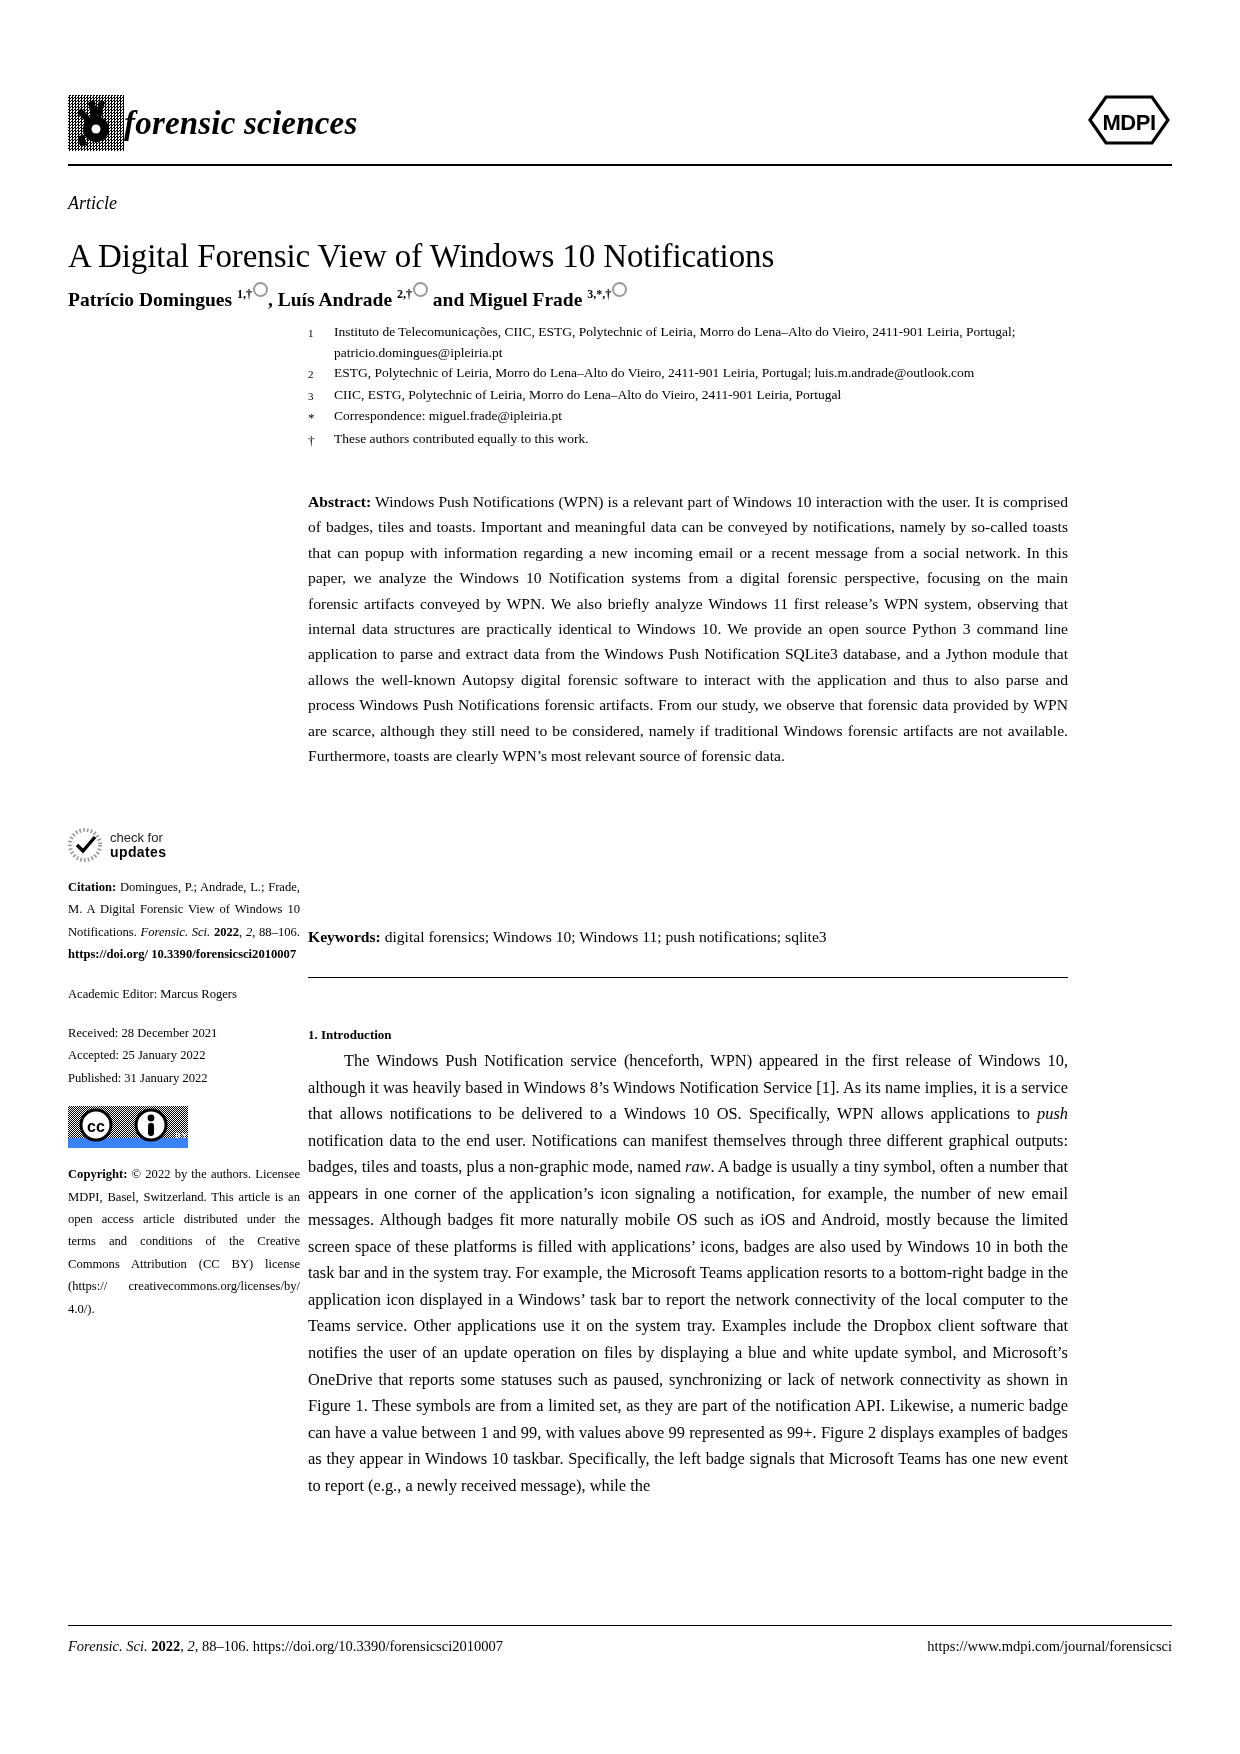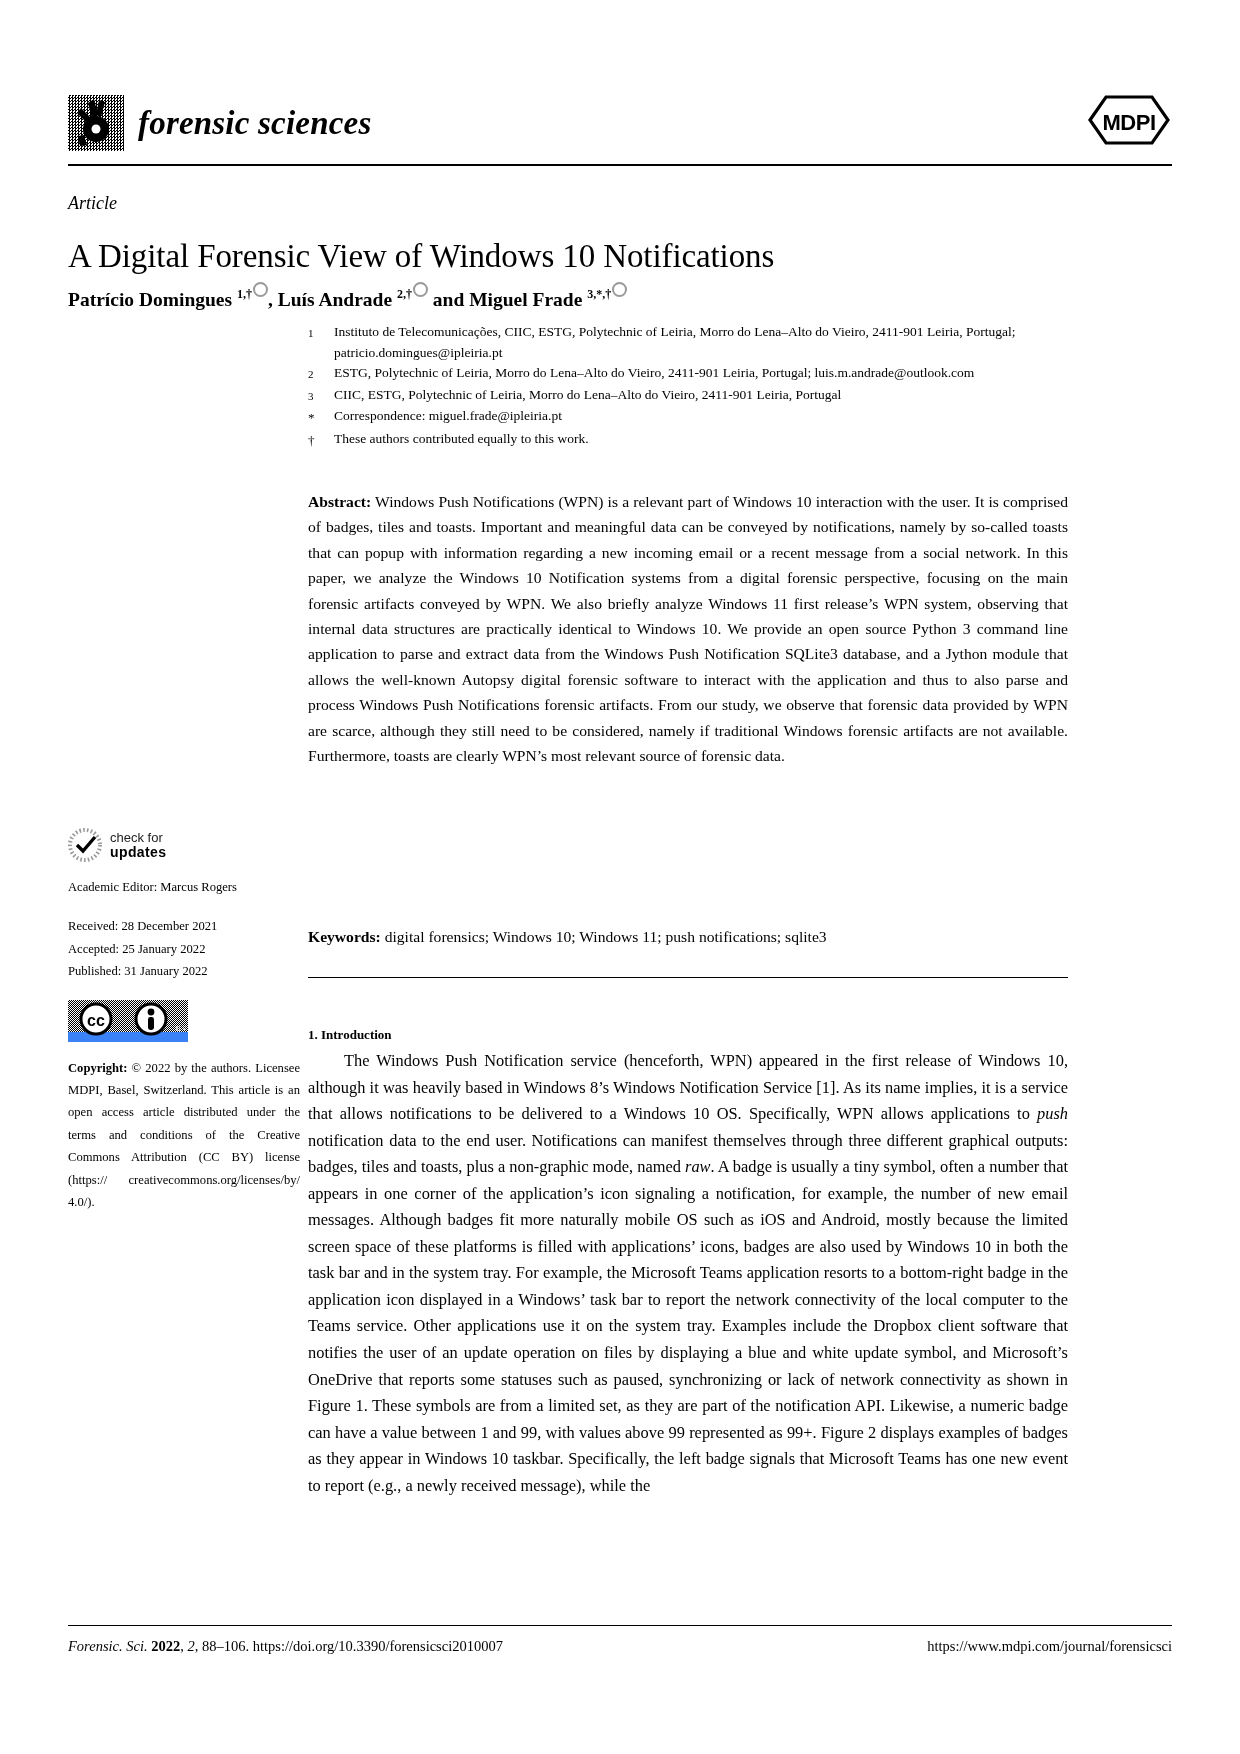--- a/index.html
+++ b/index.html
@@ -27,21 +27,20 @@
     position: absolute;
     left: 68px; top: 95px;
     width: 1104px;
     height: 70px;
   }
   .logo-wrap {
     position: absolute;
     left: 0; top: 0;
     display: flex;
     align-items: center;
-    gap: 14px;
   }
   .hand-logo {
     width: 56px; height: 56px;
     background:
       repeating-conic-gradient(#000 0% 25%, #fff 0% 50%) 0 0 / 3px 3px;
     position: relative;
     overflow: hidden;
   }
   .hand-logo svg { position: absolute; left: 0; top: 0; }
   .journal-name {
@@ -302,20 +301,21 @@
           <circle cx="17" cy="17" r="15" fill="none" stroke="#999" stroke-width="4" stroke-dasharray="1.6 2.2"></circle>
           <path d="M9 17 L15 23 L27 9" fill="none" stroke="#000" stroke-width="3.4"></path>
         </svg>
       </div>
       <div class="cu-text">
         <span class="l1">check for</span>
         <span class="l2">updates</span>
       </div>
     </div>
 
+    <div class="sb-block"><b>Citation:</b> Domingues, P.; Andrade, L.; Frade, M. A Digital Forensic View of Windows 10 Notifications. <i>Forensic. Sci.</i> <b>2022</b>, <i>2</i>, 88–106. <b>https://doi.org/ 10.3390/forensicsci2010007</b></div>
     <div class="sb-block">Academic Editor: Marcus Rogers</div>
     <div class="sb-block">
       <div>Received: 28 December 2021</div>
       <div>Accepted: 25 January 2022</div>
       <div>Published: 31 January 2022</div>
     </div>
 
     <div class="cc-badge">
       <div class="top"></div>
       <svg width="120" height="34" viewBox="0 0 120 34">

